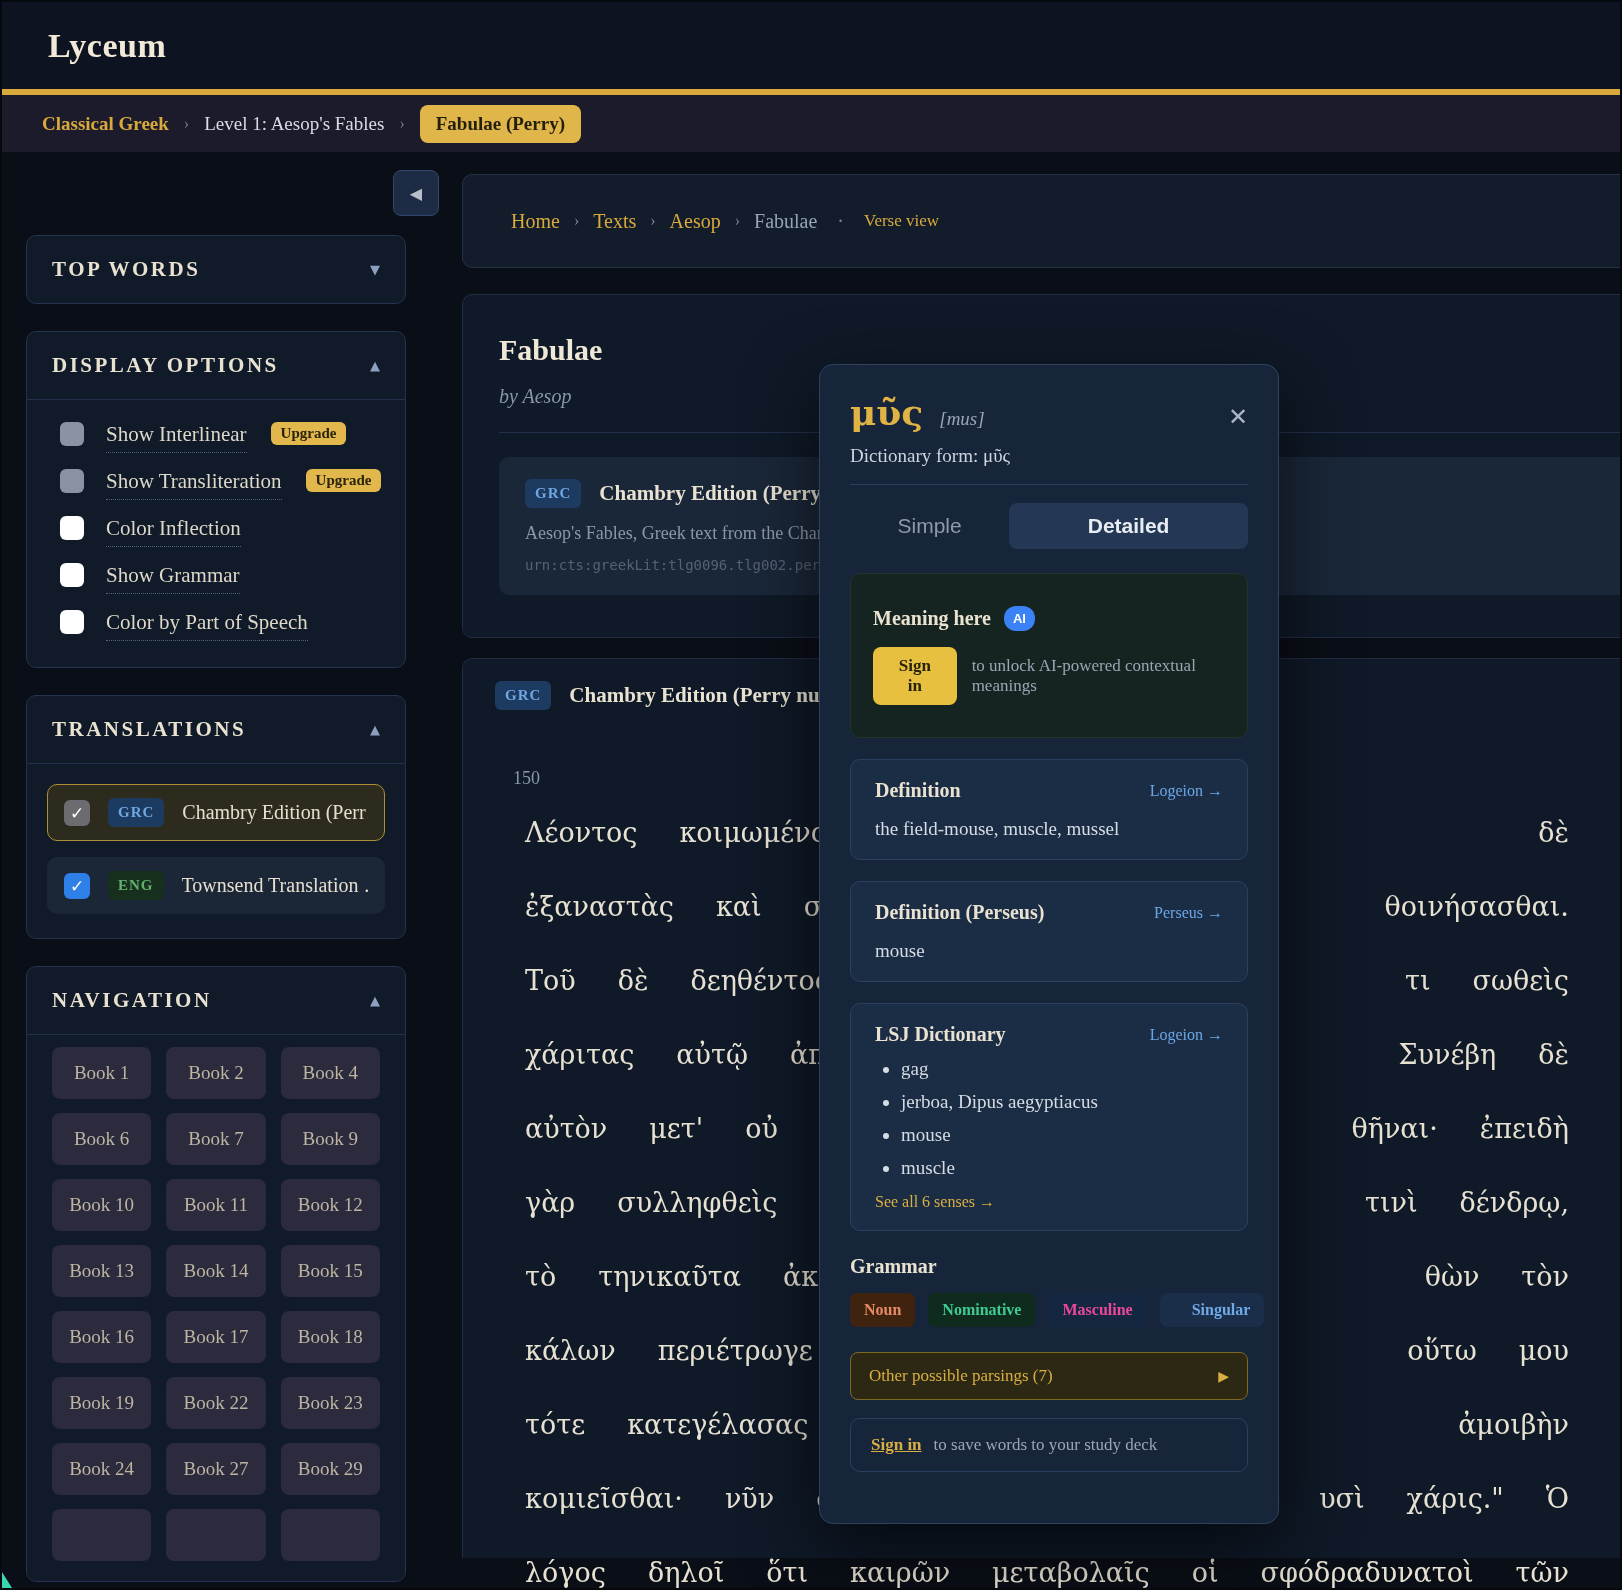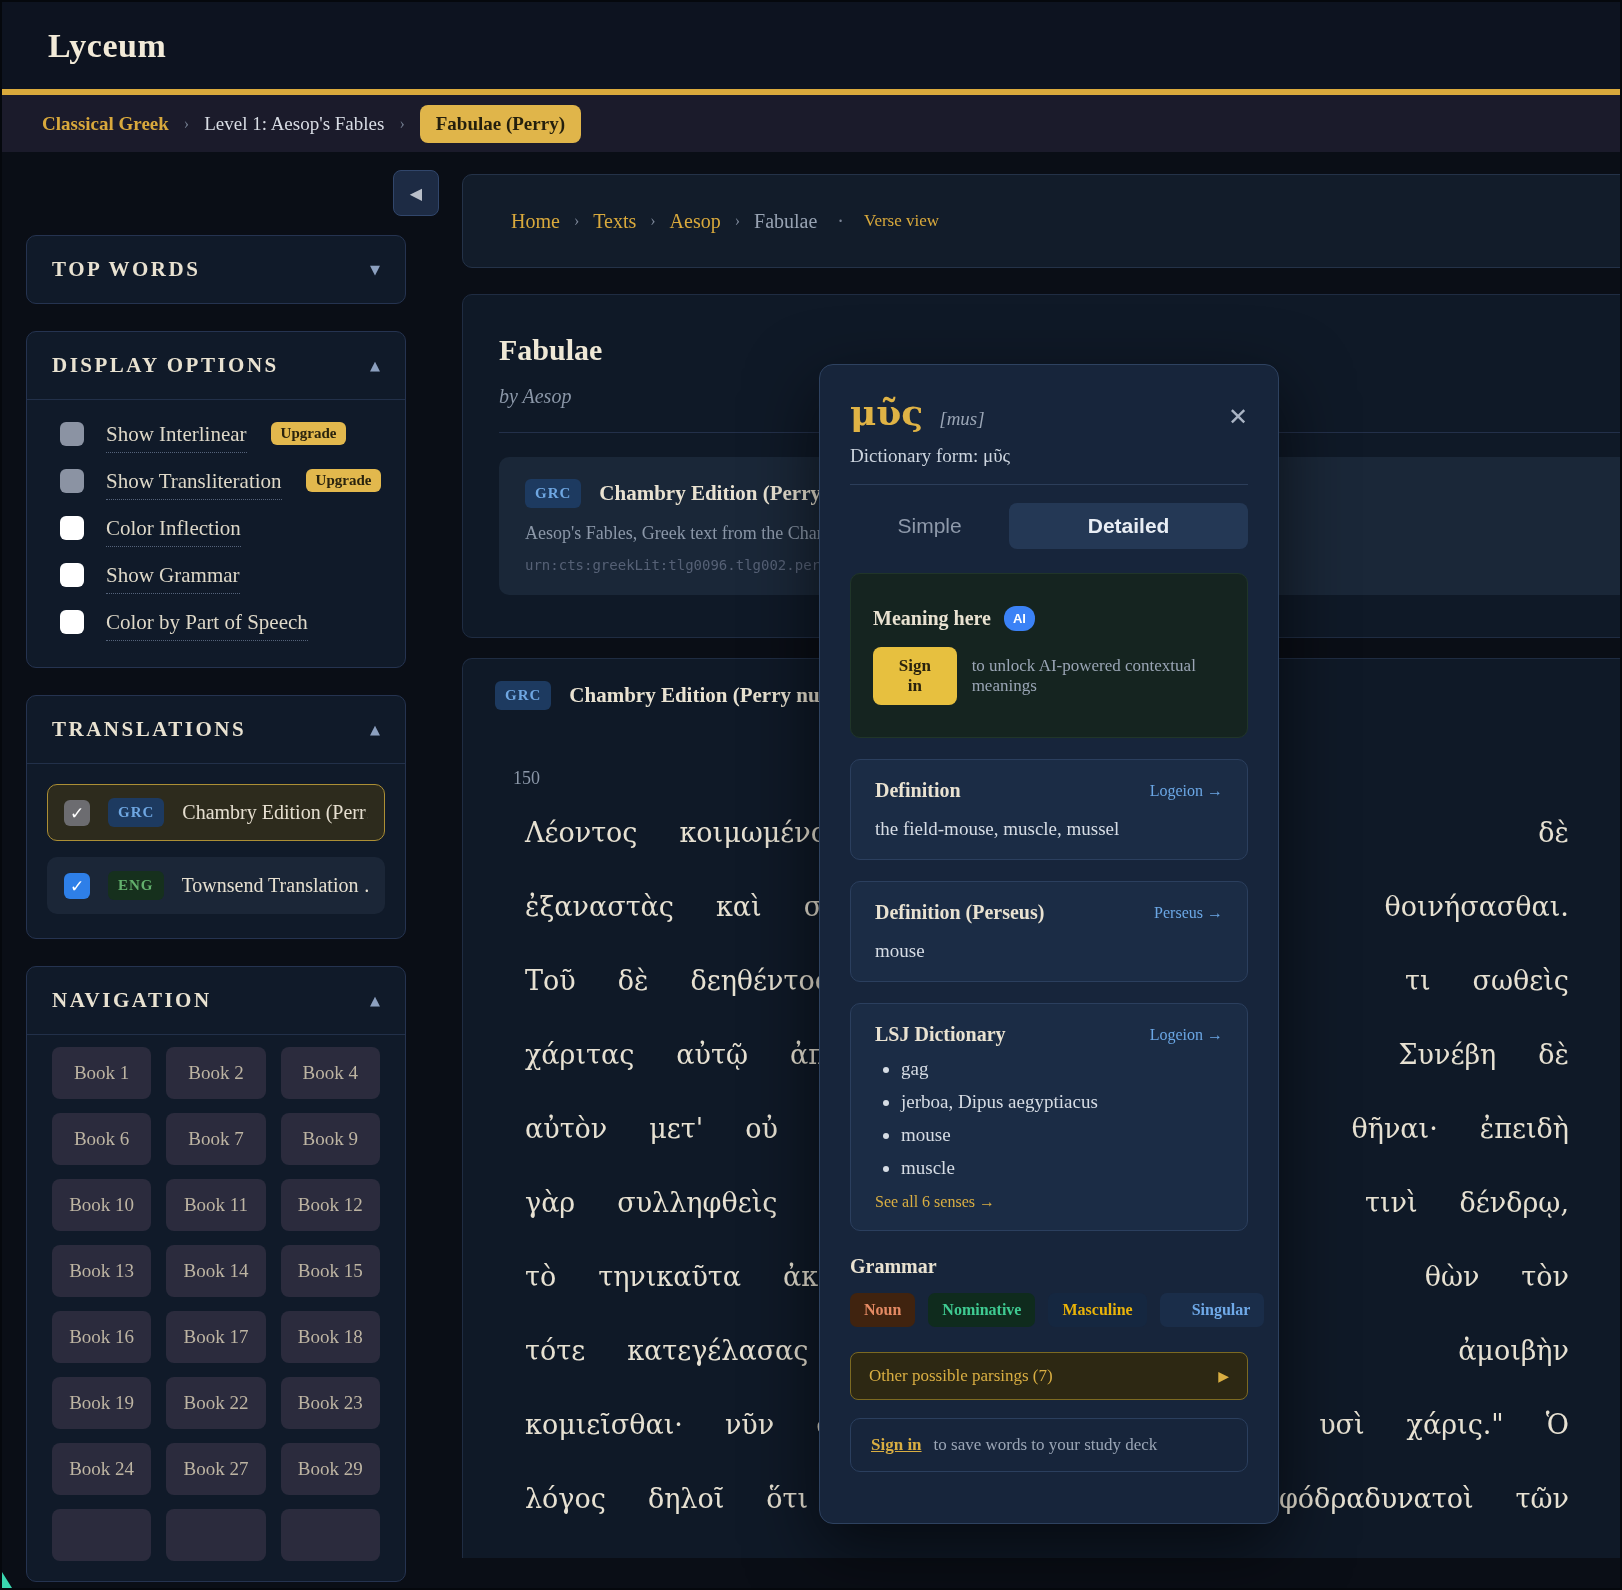--- a/index.html
+++ b/index.html
@@ -105,21 +105,21 @@
   .def-body { margin-top:16px; font-size:19px; color:#d6dce4; }
   .lsj-list { margin:12px 0 0 6px; padding-left:20px; }
   .lsj-list li { font-size:19px; color:#d6dce4; margin-top:11px; }
   .lsj-list li::marker { color:#d6dce4; }
   .see-all { display:inline-block; margin-top:14px; color:#d9ae42; font-size:16px; cursor:pointer; }
   .gram-title { margin-top:24px; font-size:20px; font-weight:bold; color:#e9e2d1; }
   .gram-badges { margin-top:15px; display:flex; gap:13px; }
   .gbadge { border-radius:7px; padding:8px 14px; font-size:16px; font-weight:bold; }
   .b-pos { background:#40230f; color:#e58a64; }
   .b-case { background:#0f2b1d; color:#3fcb92; }
-  .b-gender { background:#152740; color:#eab308; }
+  .b-gender { background:#152740; color:#ec4899; }
   .b-number { background:#1a2d49; color:#6fa9e8;padding-left:32px; }
   .parsings-btn { margin-top:25px; width:100%; display:flex; justify-content:space-between; align-items:center; background:#2d2813; border:1px solid #7c6a22; border-radius:8px; padding:13px 18px; color:#d9ae42; font-family:"Liberation Serif", serif; font-size:17px; cursor:pointer; }
   .parsings-arrow { font-size:14px; font-family:"DejaVu Sans", sans-serif; }
   .save-box { margin-top:18px; border:1px solid #2b3f5e; border-radius:10px; padding:16px 20px; display:flex; align-items:baseline; gap:12px; }
   .save-link { color:#d9ae42; font-weight:bold; font-size:17px; text-decoration:underline; cursor:pointer; }
   .save-text { font-size:17px; color:#9aa5b5; }
 
   .scroll-indicator { position:absolute; left:0; bottom:0; width:0; height:0; border-left:10px solid #3ad6b0; border-top:16px solid transparent; }
 </style>
 </head>
@@ -347,20 +347,31 @@
               <span class="gword">τηνικαῦτα</span>
               <span class="gword">ἀκούσα</span>
             </span>
             <span class="gright">
               <span class="gword">θὼν</span>
               <span class="gword">τὸν</span>
             </span>
           </div>
           <div class="greek-line">
             <span class="gleft">
+              <span class="gword">κάλων</span>
+              <span class="gword">περιέτρωγε</span>
+              <span class="gword">κ</span>
+            </span>
+            <span class="gright">
+              <span class="gword">οὕτω</span>
+              <span class="gword">μου</span>
+            </span>
+          </div>
+          <div class="greek-line">
+            <span class="gleft">
               <span class="gword">τότε</span>
               <span class="gword">κατεγέλασας</span>
               <span class="gword">ὡ</span>
             </span>
             <span class="gright">
               <span class="gword">ἀμοιβὴν</span>
             </span>
           </div>
           <div class="greek-line">
             <span class="gleft">

